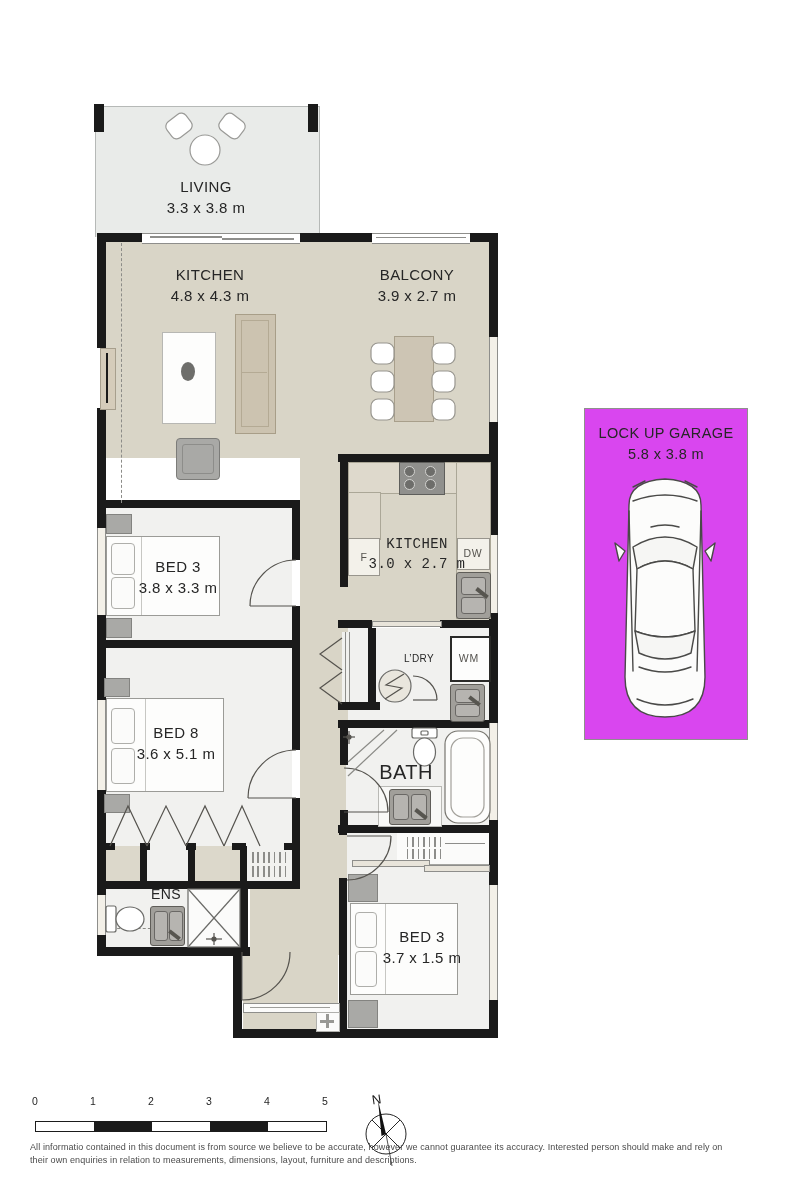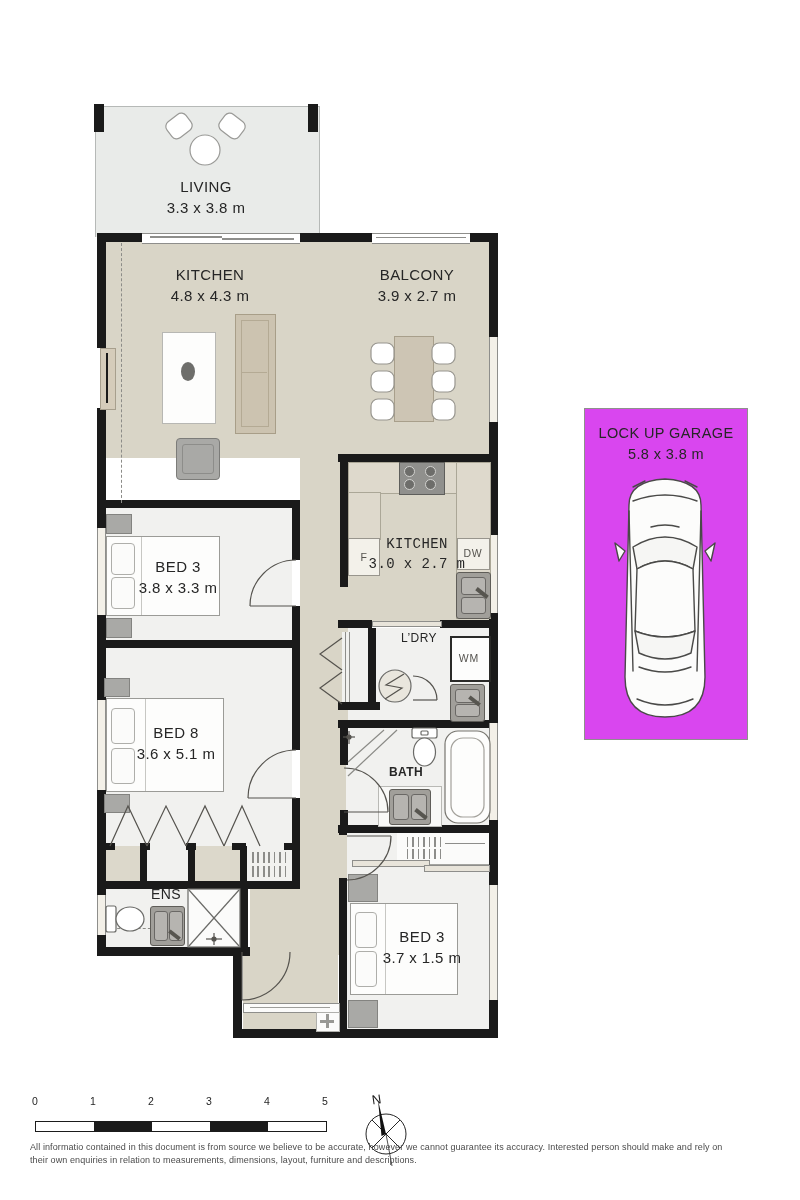--- a/index.html
+++ b/index.html
@@ -328,24 +328,24 @@
     <div>3.0 x 2.7 m</div>
   </div>
   <div class="room-label" style="left:178px;top:556px;">
     <div>BED 3</div>
     <div>3.8 x 3.3 m</div>
   </div>
   <div class="room-label" style="left:176px;top:722px;">
     <div>BED 8</div>
     <div>3.6 x 5.1 m</div>
   </div>
-  <div class="room-label" style="left:419px;top:628px;font-size:12px;">
+  <div class="room-label" style="left:419px;top:648px;font-size:10px;">
     <div>L’DRY</div>
   </div>
-  <div class="room-label" style="left:406px;top:762px;font-size:12px;font-weight:bold;">
+  <div class="room-label" style="left:406px;top:762px;font-size:20px;">
     <div>BATH</div>
   </div>
   <div class="room-label" style="left:166px;top:886px;font-size:14px;line-height:16px;">
     <div>ENS</div>
   </div>
   <div class="room-label" style="left:422px;top:926px;">
     <div>BED 3</div>
     <div>3.7 x 1.5 m</div>
   </div>
 

